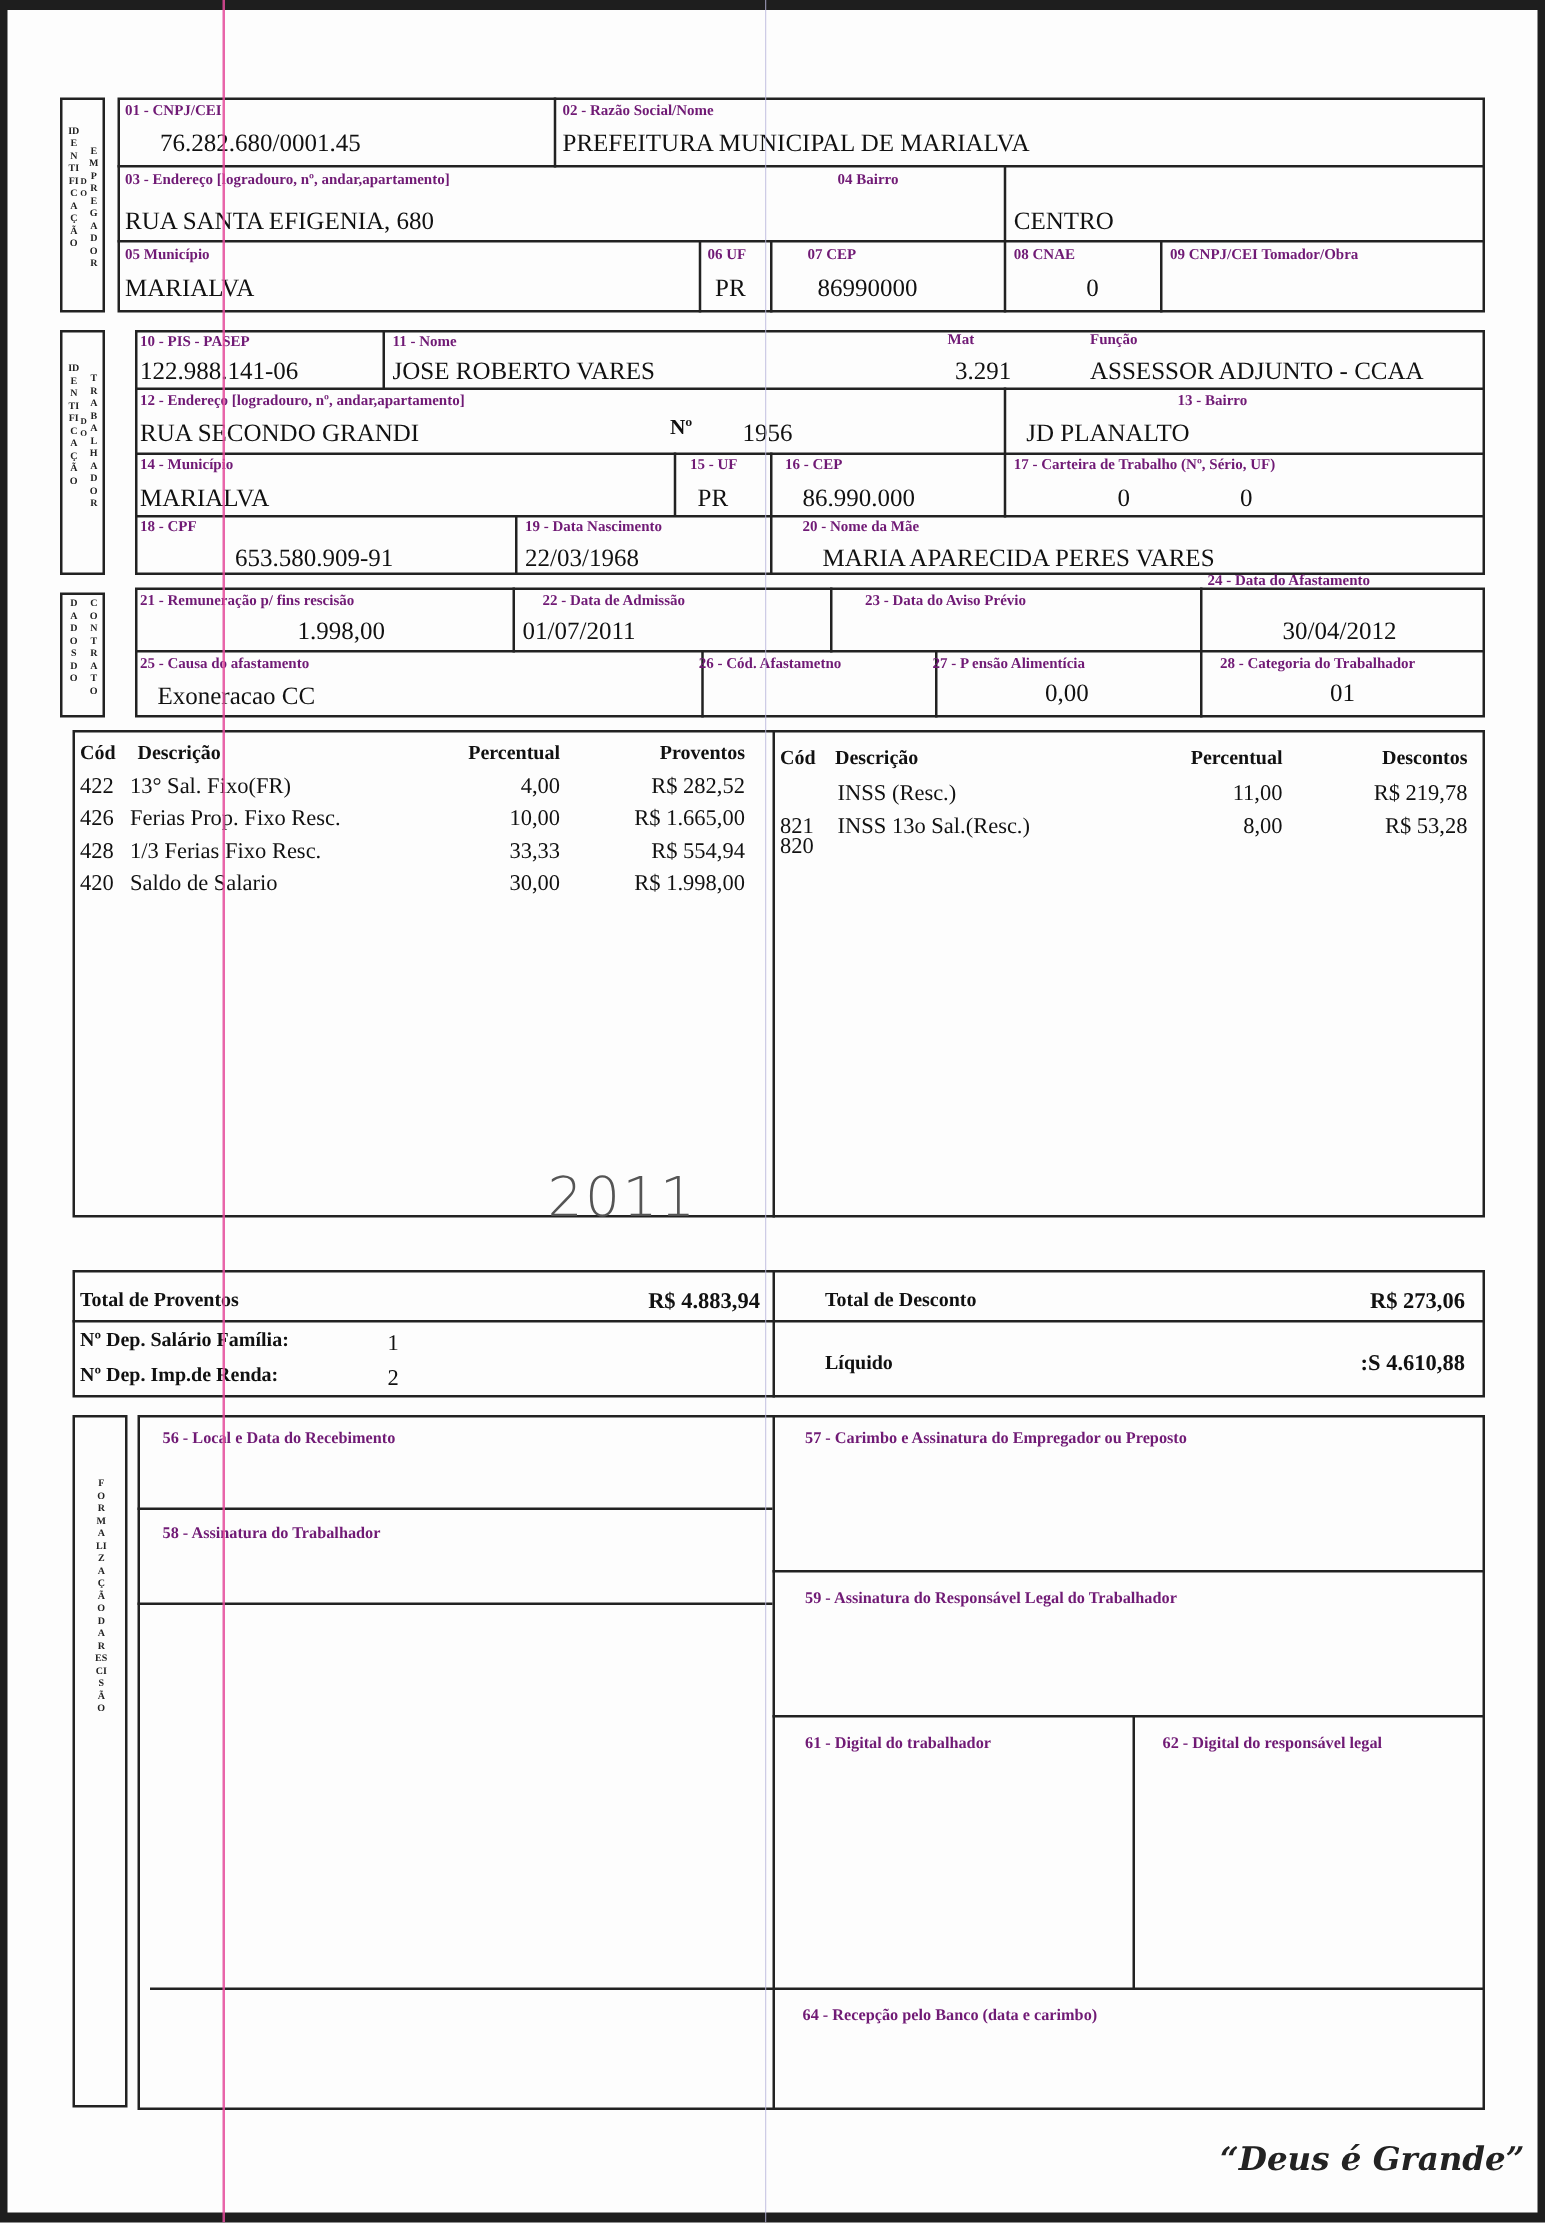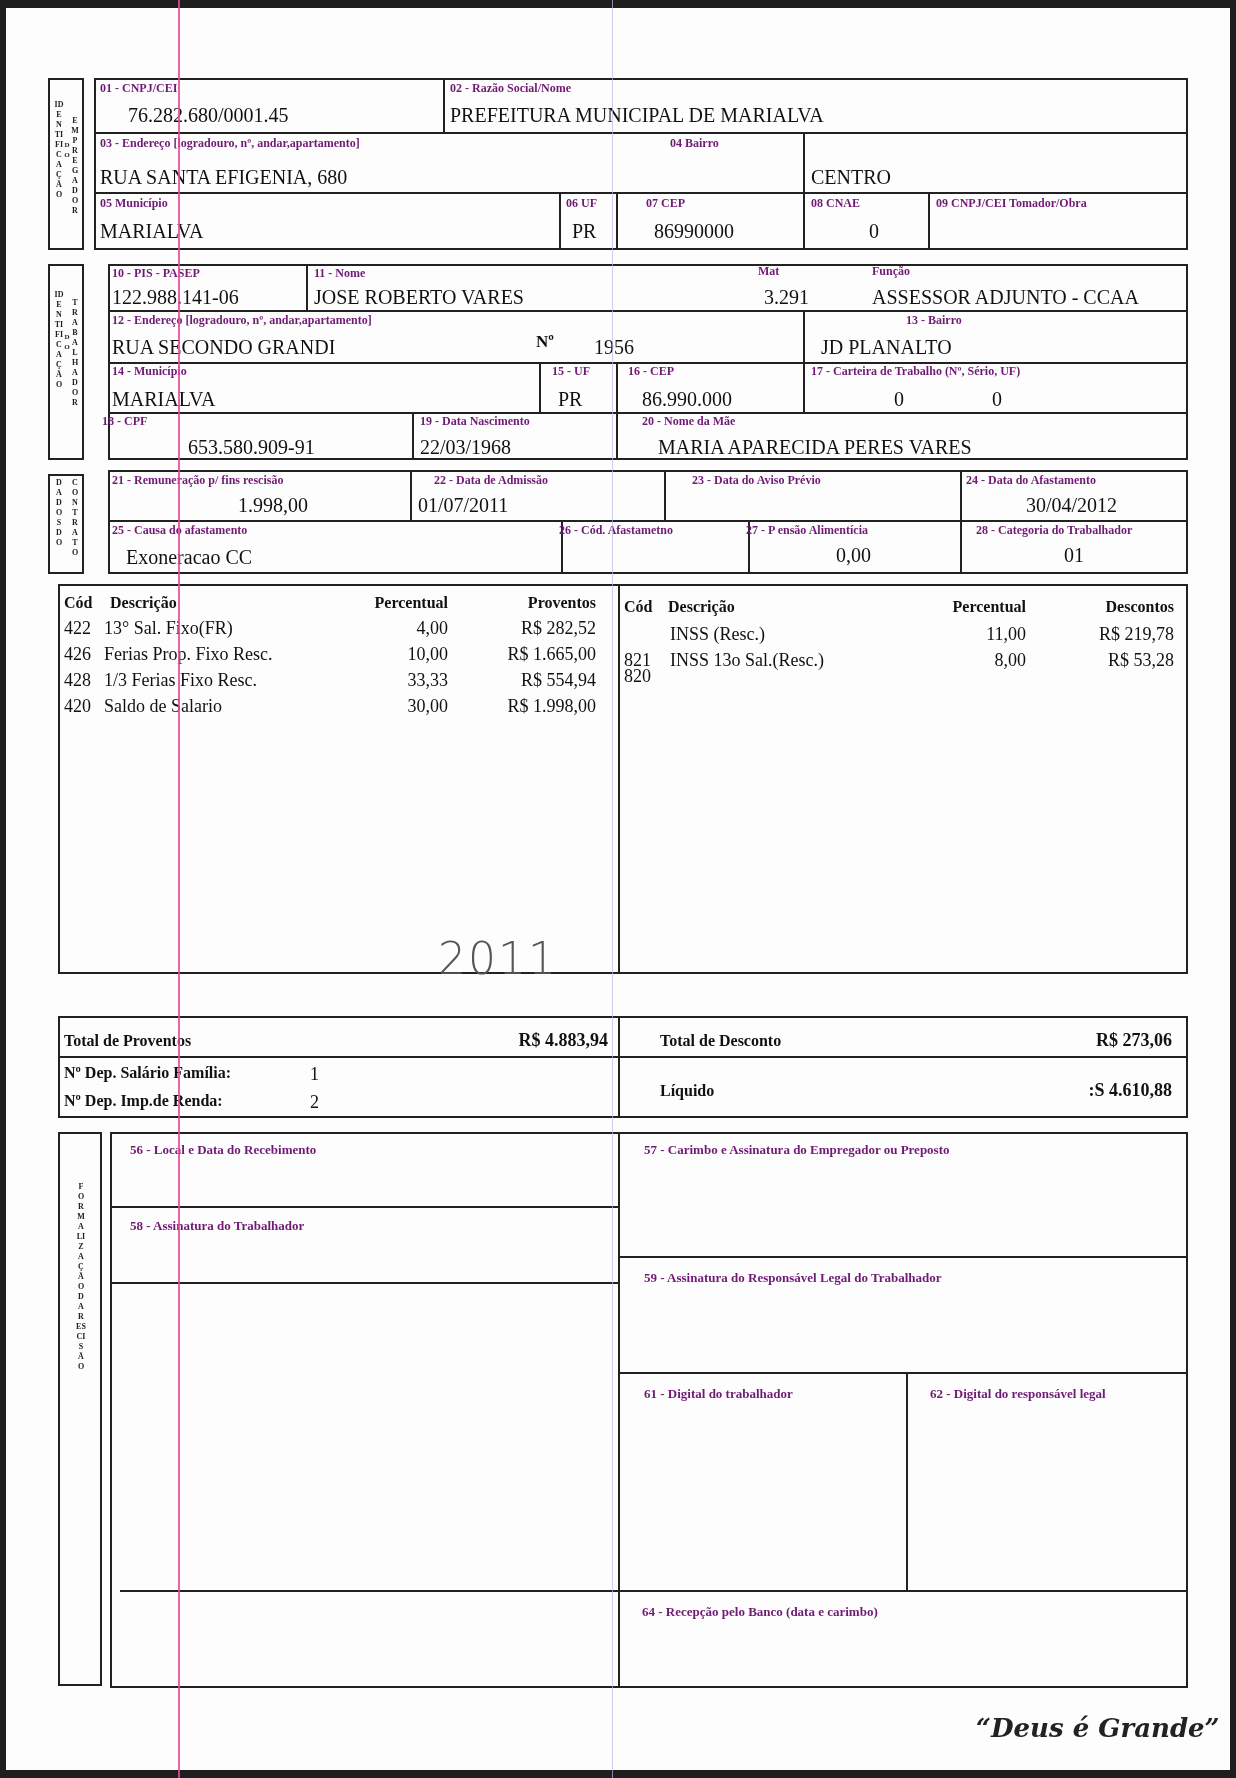--- a/index.html
+++ b/index.html
@@ -86,34 +86,34 @@
   <div class="val" style="left:308px;top:278px;">JOSE ROBERTO VARES</div>
   <div class="lbl" style="left:752px;top:256px;">Mat</div>
   <div class="val" style="left:758px;top:278px;">3.291</div>
   <div class="lbl" style="left:866px;top:256px;">Função</div>
   <div class="val" style="left:866px;top:278px;">ASSESSOR ADJUNTO - CCAA</div>
 
   <div class="lbl" style="left:106px;top:305px;">12 - Endereço [logradouro, nº, andar,apartamento]</div>
   <div class="val" style="left:106px;top:328px;">RUA SECONDO GRANDI</div>
   <div class="val" style="left:530px;top:324px;font-size:17px;font-weight:bold;">Nº</div>
   <div class="val" style="left:588px;top:328px;">1956</div>
-  <div class="lbl" style="left:900px;top:305px;text-align:center;">13 - Bairro</div>
+  <div class="lbl" style="left:936px;top:305px;text-align:center;">13 - Bairro</div>
   <div class="val" style="left:815px;top:328px;">JD PLANALTO</div>
 
   <div class="lbl" style="left:106px;top:356px;">14 - Município</div>
   <div class="val" style="left:106px;top:380px;">MARIALVA</div>
   <div class="lbl" style="left:546px;top:356px;">15 - UF</div>
   <div class="val" style="left:552px;top:380px;">PR</div>
   <div class="lbl" style="left:622px;top:356px;">16 - CEP</div>
   <div class="val" style="left:636px;top:380px;">86.990.000</div>
   <div class="lbl" style="left:805px;top:356px;">17 - Carteira de Trabalho (Nº, Sério, UF)</div>
   <div class="val" style="left:888px;top:380px;">0</div>
   <div class="val" style="left:986px;top:380px;">0</div>
 
-  <div class="lbl" style="left:96px;top:406px;">18 - CPF</div>
+  <div class="lbl" style="left:106px;top:406px;">18 - CPF</div>
   <div class="val" style="left:182px;top:428px;">653.580.909-91</div>
   <div class="lbl" style="left:414px;top:406px;">19 - Data Nascimento</div>
   <div class="val" style="left:414px;top:428px;">22/03/1968</div>
   <div class="lbl" style="left:636px;top:406px;">20 - Nome da Mãe</div>
   <div class="val" style="left:652px;top:428px;">MARIA APARECIDA PERES VARES</div>
 
   <div class="box" style="left:42px;top:466px;width:36px;height:100px;">
     <div class="vert" style="left:4px;top:2px;">DADOS DO</div>
     <div class="vert" style="left:20px;top:2px;">CONTRATO</div>
   </div>
@@ -124,21 +124,21 @@
   <div class="vl" style="left:658px;top:462px;height:52px;"></div>
   <div class="vl" style="left:555px;top:512px;height:54px;"></div>
   <div class="vl" style="left:742px;top:512px;height:54px;"></div>
   <div class="vl" style="left:954px;top:462px;height:104px;"></div>
 
   <div class="lbl" style="left:106px;top:465px;">21 - Remuneração p/ fins rescisão</div>
   <div class="val" style="left:232px;top:486px;">1.998,00</div>
   <div class="lbl" style="left:428px;top:465px;">22 - Data  de Admissão</div>
   <div class="val" style="left:412px;top:486px;">01/07/2011</div>
   <div class="lbl" style="left:686px;top:465px;">23 - Data  do Aviso Prévio</div>
-  <div class="lbl" style="left:960px;top:465px;">24 - Data  do Afastamento</div>
+  <div class="lbl" style="left:960px;top:449px;">24 - Data  do Afastamento</div>
   <div class="val" style="left:1020px;top:486px;">30/04/2012</div>
 
   <div class="lbl" style="left:106px;top:515px;">25 - Causa do afastamento</div>
   <div class="val" style="left:120px;top:538px;">Exoneracao CC</div>
   <div class="lbl" style="left:553px;top:515px;">26 - Cód. Afastametno</div>
   <div class="lbl" style="left:740px;top:515px;">27 - P ensão Alimentícia</div>
   <div class="val" style="left:830px;top:536px;">0,00</div>
   <div class="lbl" style="left:970px;top:515px;">28 - Categoria do Trabalhador</div>
   <div class="val" style="left:1058px;top:536px;">01</div>
 

